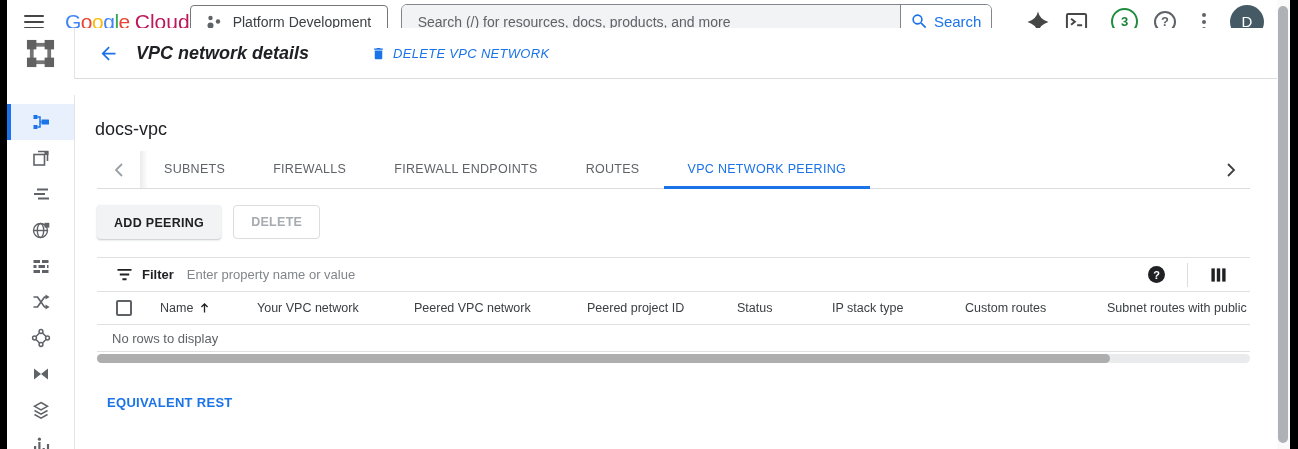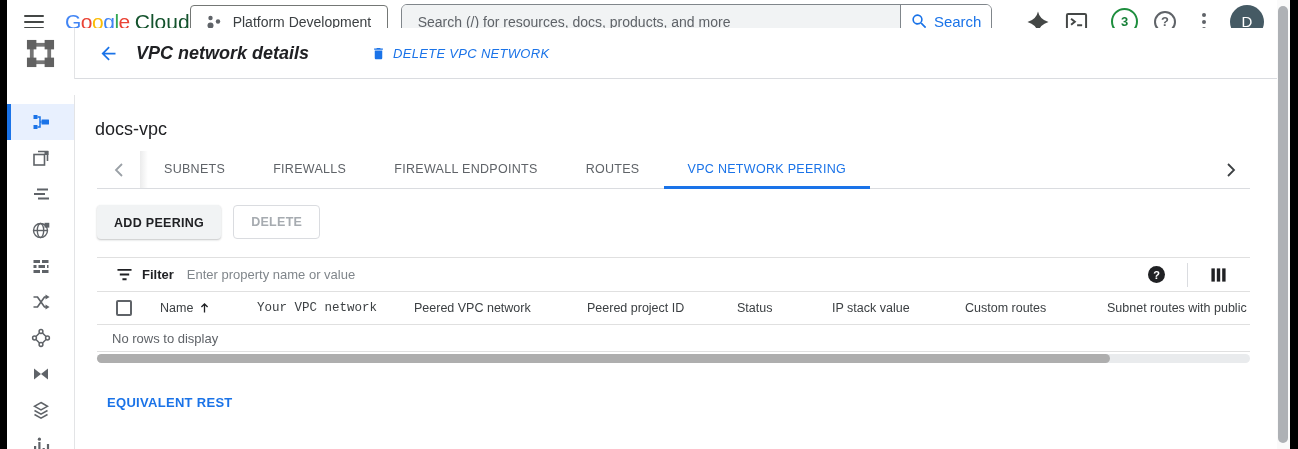--- a/index.html
+++ b/index.html
@@ -15,21 +15,21 @@
 
   
   .topbar { position:absolute; left:7px; top:0; width:1283px; height:44px; background:#fff;
             border-bottom:1px solid #dfe1e5; display:flex; align-items:center; padding-left:17px; }
   .hamburger { width:20px; height:14px; display:flex; flex-direction:column; justify-content:space-between; cursor:pointer; }
   .hamburger span { display:block; height:2px; background:#444746; border-radius:1px; }
   .logo { display:flex; align-items:baseline; margin-left:21px; font-size:21px; }
   .logo .lg { font-weight:500; letter-spacing:-0.5px; }
   .logo .lg.c-b { color:#4285F4; } .logo .lg.c-r { color:#EA4335; }
   .logo .lg.c-y { color:#FBBC05; } .logo .lg.c-g { color:#34A853; }
-  .logo .cloud { color:#14532d; margin-left:5px; font-weight:400; }
+  .logo .cloud { color:#be185d; margin-left:5px; font-weight:400; }
   .project-btn { height:34px; min-width:198px; border:1px solid #747775; border-radius:4px;
                  background:#fff; display:flex; align-items:center; padding:0 14px; cursor:pointer; }
   .project-btn svg { margin-right:10px; }
   .project-label { font-size:14px; color:#3c4043; white-space:nowrap; }
   .searchbox { margin-left:13px; width:591px; height:36px; border:1px solid #80868b; border-radius:6px;
                display:flex; overflow:hidden; }
   .search-input { flex:1; border:none; outline:none; background:#f1f3f4; padding:0 16px; font-size:14px;
                   color:#202124; font-family:inherit; }
   .search-input::placeholder { color:#5f6368; }
   .search-btn { width:91px; background:#fff; border:none; border-left:1px solid #80868b; display:flex;
@@ -88,21 +88,21 @@
   .filter-help { width:17px; height:17px; border-radius:50%; background:#202124; color:#fff; font-size:11px; font-weight:700;
                  display:flex; align-items:center; justify-content:center; cursor:pointer; }
   .filter-divider { width:1px; height:24px; background:#dadce0; margin:0 22px; }
   .columns-icon-wrap { margin-right:23px; display:flex; cursor:pointer; }
 
   .thead { height:33px; border-bottom:1px solid #e0e0e0; display:flex; align-items:center; overflow:hidden; }
   .th { font-size:12.5px; font-weight:500; color:#3c4043; white-space:nowrap; flex-shrink:0; }
   .cell-check { width:63px; flex-shrink:0; display:flex; align-items:center; }
   .checkbox { width:16px; height:16px; border:2px solid #5f6368; border-radius:2px; margin-left:19px; cursor:pointer; background:#fff; }
   .th-name { width:97px; display:flex; align-items:center; gap:5px; cursor:pointer; }
-  .w-yvn { width:157px;font-family:Liberation Mono, monospace; } .w-pvn { width:173px; } .w-ppid { width:150px; }
+  .w-yvn { width:157px; } .w-pvn { width:173px; } .w-ppid { width:150px; }
   .w-status { width:95px; } .w-ipst { width:133px; } .w-croutes { width:142px; }
   .w-subr { flex:1 1 auto; overflow:hidden; }
 
   .empty-row { height:27px; border-bottom:1px solid #e0e0e0; display:flex; align-items:center; }
   .empty-text { margin-left:15px; font-size:13px; color:#5f6368; }
 
   .hscroll { position:relative; margin-top:2px; height:9px; background:#e9ebed; border-radius:5px; }
   .hscroll-thumb { position:absolute; left:0; top:0; width:1013px; height:9px; background:#aeaeae; border-radius:5px; cursor:pointer; }
 
   .rest-link { display:inline-block; margin-top:32px; margin-left:10px; font-size:13px; font-weight:600;
@@ -350,21 +350,21 @@
         <div class="th th-name">
           <span>Name</span>
           <svg width="13" height="14" viewBox="0 0 16 16">
             <path d="M8 13.5V3M4.2 6.8L8 3l3.8 3.8" stroke="#202124" stroke-width="1.6" fill="none"></path>
           </svg>
         </div>
         <div class="th w-yvn">Your VPC network</div>
         <div class="th w-pvn">Peered VPC network</div>
         <div class="th w-ppid">Peered project ID</div>
         <div class="th w-status">Status</div>
-        <div class="th w-ipst">IP stack value</div>
+        <div class="th w-ipst">IP stack type</div>
         <div class="th w-croutes">Custom routes</div>
         <div class="th w-subr">Subnet routes with public IPv4</div>
       </div>
 
       <div class="empty-row">
         <span class="empty-text">No rows to display</span>
       </div>
 
       <div class="hscroll">
         <div class="hscroll-thumb"></div>

